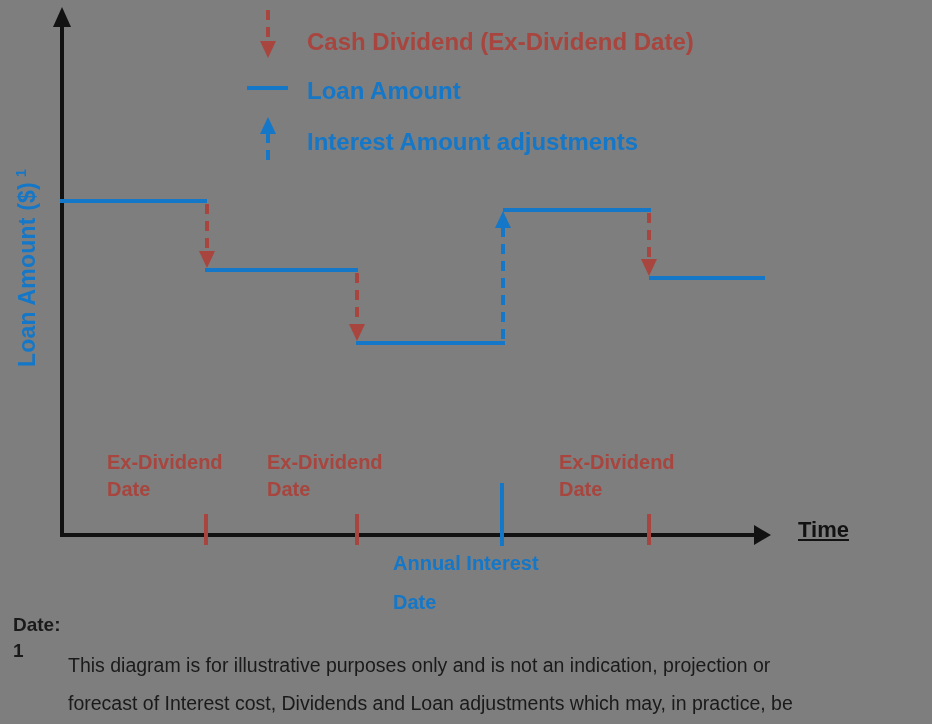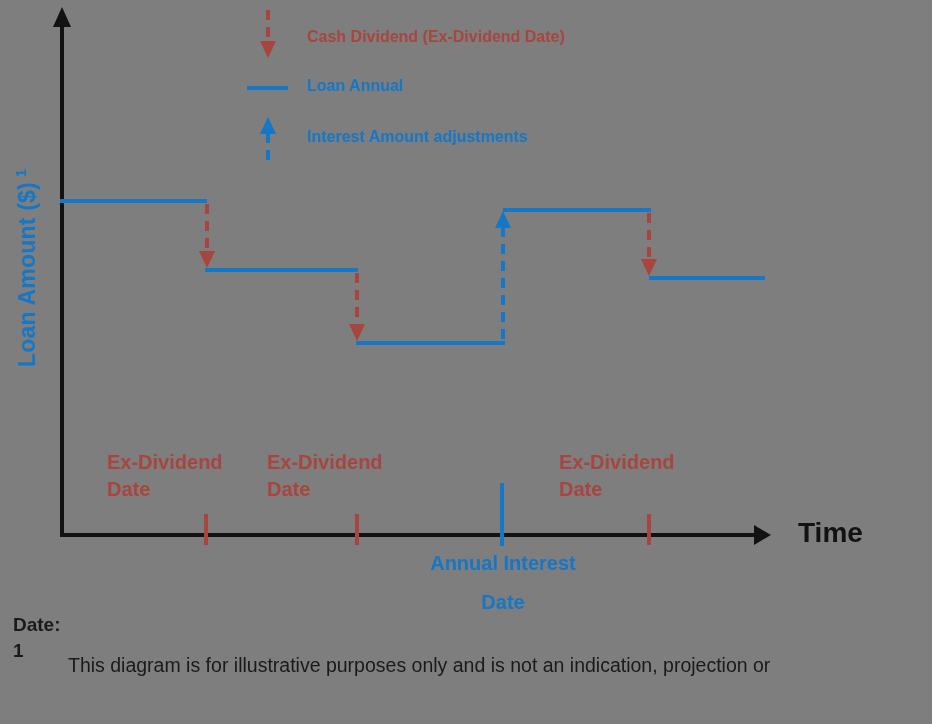--- a/index.html
+++ b/index.html
@@ -24,25 +24,25 @@
 
   .y-label {
     position:absolute; left:27px; top:268px;
     transform:translate(-50%,-50%) rotate(-90deg);
     white-space:nowrap;
     color:#1477c8; font-size:23px; font-weight:bold; letter-spacing:0.2px;
   }
   .y-label sup { font-size:14px; margin-left:5px; }
   .x-axis-title {
     position:absolute; left:798px; top:517px;
-    color:#121212; font-size:28px; font-weight:bold;
+    color:#121212; font-size:22px; font-weight:bold;text-decoration:underline;
   }
 
   
-  .legend-label { position:absolute; font-size:16px; font-weight:bold; white-space:nowrap; }
+  .legend-label { position:absolute; font-size:24px; font-weight:bold; white-space:nowrap; }
   .lbl-red  { color:#a8453e; }
   .lbl-blue { color:#1477c8; }
   .legend-line-swatch { position:absolute; left:247px; top:86px; width:41px; height:4px; background:#1477c8; }
 
   
   .varrow { position:absolute; }
   .varrow .shaft { position:absolute; left:50%; transform:translateX(-50%); width:4px; }
   .shaft-red  { background:repeating-linear-gradient(to bottom,#a8453e 0px,#a8453e 10px,transparent 10px,transparent 17px); }
   .shaft-blue { background:repeating-linear-gradient(to bottom,#1477c8 0px,#1477c8 10px,transparent 10px,transparent 17px); }
   .varrow .head { position:absolute; left:50%; transform:translateX(-50%); width:0; height:0; }
@@ -60,21 +60,21 @@
   .seg5 { left:649px; top:276px; width:116px; }
 
   
   .tick { position:absolute; width:4px; }
   .tick-red  { background:#a8453e; top:514px; height:31px; }
   .tick-blue { background:#1477c8; top:483px; height:63px; left:500px; }
 
   
   .event-label { position:absolute; width:180px; top:449px; 
     color:#a8453e; font-size:20px; font-weight:bold; line-height:27px; }
-  .annual-label { position:absolute; left:393px; width:220px; text-align:center;
+  .annual-label { position:absolute; left:393px; width:220px; text-align:left;
     color:#1477c8; font-size:20px; font-weight:bold; }
   .annual-line1 { top:552px; }
   .annual-line2 { top:591px; }
 
   
   .note-heading { position:absolute; left:13px; top:614px; color:#1a1a1a; font-size:19px; font-weight:bold; }
   .note-num     { position:absolute; left:13px; top:640px; color:#1a1a1a; font-size:19px; font-weight:bold; }
   .note-lines   { position:absolute; left:68px; top:640px; color:#1a1a1a; font-size:19.5px; }
   .note-lines div { height:26px; line-height:26px; white-space:nowrap;margin-top:12px; }
 </style>
@@ -93,21 +93,21 @@
   </div>
   <div class="x-axis-title">Time</div>
 
   <div class="varrow down" style="left:259px; top:10px; width:17px; height:48px;">
     <div class="shaft shaft-red" style="height:32px;"></div>
     <div class="head head-down-red"></div>
   </div>
   <div class="legend-label lbl-red" style="left:307px; top:28px;">Cash Dividend (Ex-Dividend Date)</div>
 
   <div class="legend-line-swatch"></div>
-  <div class="legend-label lbl-blue" style="left:307px; top:77px;">Loan Annual</div>
+  <div class="legend-label lbl-blue" style="left:307px; top:77px;">Loan Amount</div>
 
   <div class="varrow up" style="left:259px; top:117px; width:17px; height:49px;">
     <div class="shaft shaft-blue" style="height:33px;"></div>
     <div class="head head-up-blue"></div>
   </div>
   <div class="legend-label lbl-blue" style="left:307px; top:128px;">Interest Amount adjustments</div>
 
   <div class="seg seg1"></div>
   <div class="seg seg2"></div>
   <div class="seg seg3"></div>
@@ -149,15 +149,16 @@
     <div>Date</div>
   </div>
 
   <div class="annual-label annual-line1">Annual Interest</div>
   <div class="annual-label annual-line2">Date</div>
 
   <div class="note-heading">Date:</div>
   <div class="note-num">1</div>
   <div class="note-lines">
     <div>This diagram is for illustrative purposes only and is not an indication, projection or</div>
+    <div>forecast of Interest cost, Dividends and Loan adjustments which may, in practice, be</div>
   </div>
 
 </div>
 
 </body></html>

